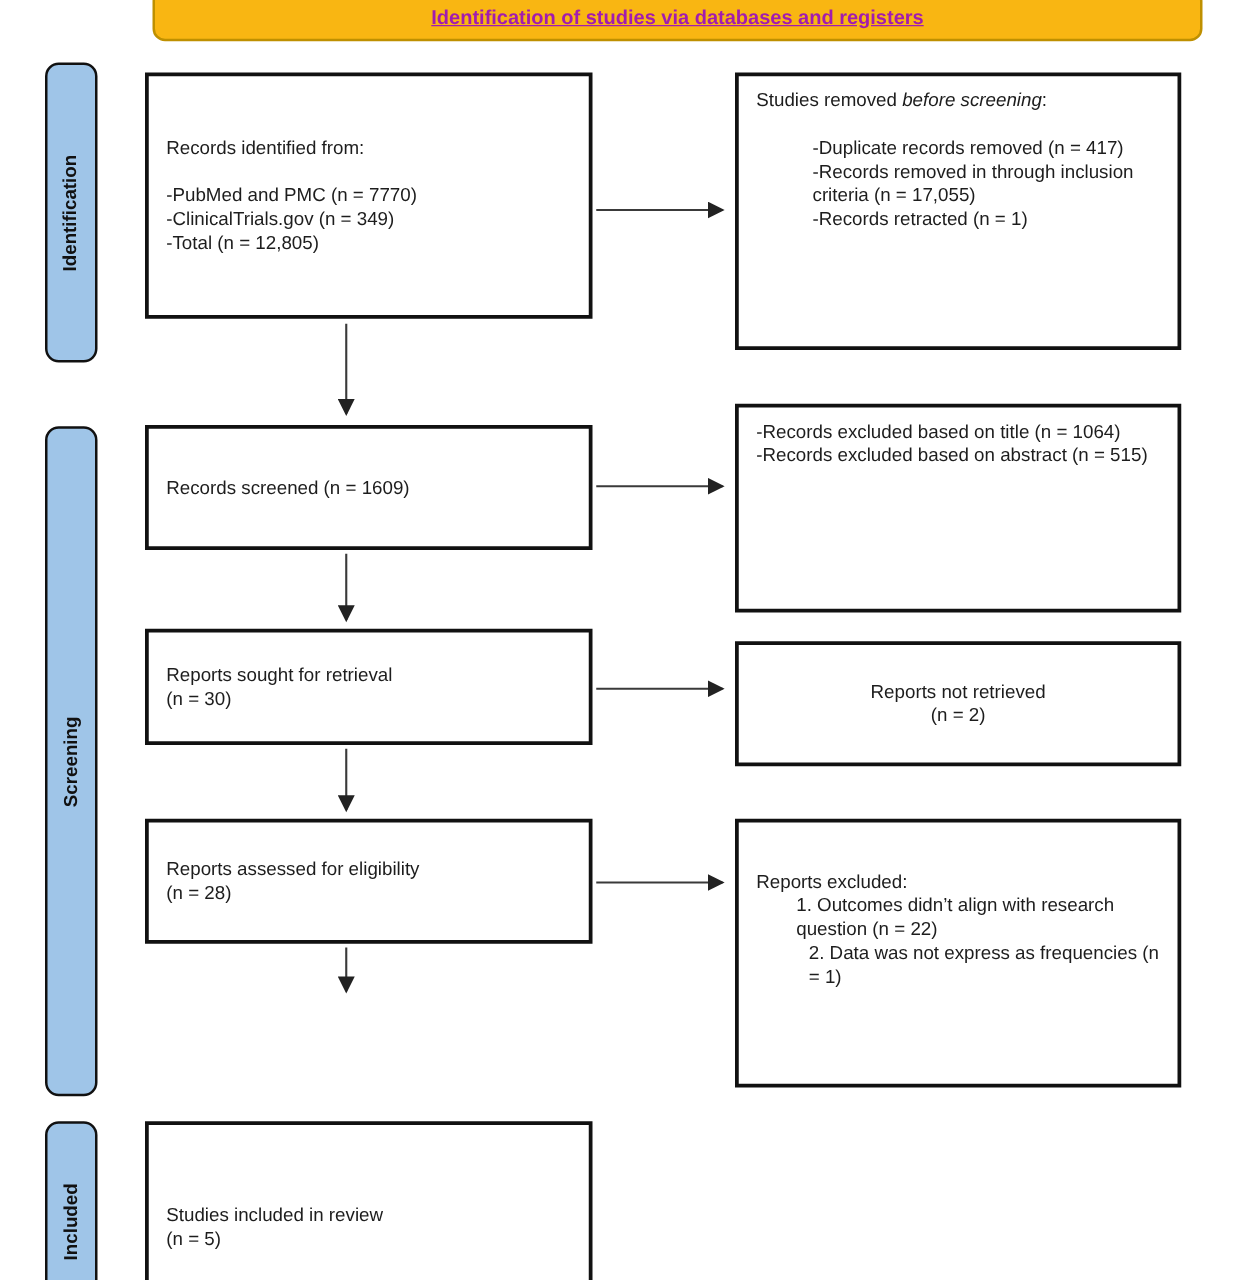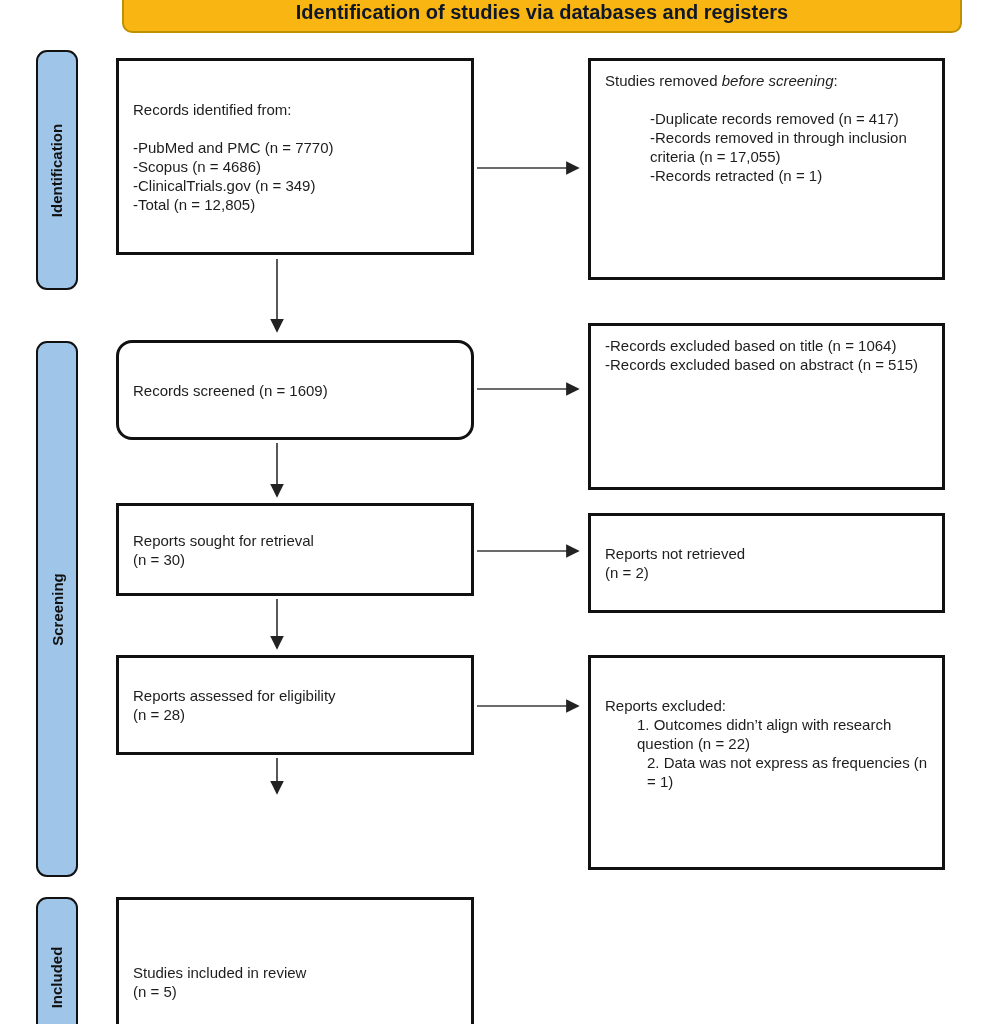--- a/index.html
+++ b/index.html
@@ -7,21 +7,21 @@
     position:relative;width:986px;height:1024px;background:#ffffff;
     font-family:"Liberation Sans","DejaVu Sans",sans-serif;
     color:#1d1d1d;overflow:hidden;
   }
   .banner{
     position:absolute;left:122px;top:-9px;width:840px;height:42px;
     background:#F9B612;border:2px solid #BF9000;border-radius:10px;
     display:flex;align-items:flex-end;justify-content:center;
     box-sizing:border-box;padding-bottom:7px;
   }
-  .banner .title{font-size:20px;font-weight:bold;color:#0f172a;}
+  .banner .title{font-size:16px;font-weight:bold;color:#a21caf;text-decoration:underline;}
   .stage{
     position:absolute;left:36px;width:42px;background:#9FC5E8;
     border:2.5px solid #111;border-radius:11px;box-sizing:border-box;
     display:flex;align-items:center;justify-content:center;
   }
   .stage span{
     transform:rotate(-90deg);white-space:nowrap;font-weight:bold;
     font-size:15px;color:#111;
   }
   .flowbox{
@@ -49,26 +49,25 @@
   <div class="stage" style="top:341px;height:536px;">
     <span>Screening</span>
   </div>
   <div class="stage" style="top:897px;height:160px;">
     <span>Included</span>
   </div>
 
   <div class="flowbox vcenter" style="left:116px;top:58px;width:358px;height:197px;">
     <div>Records identified from:</div>
     <div class="gap-top">-PubMed and PMC (n = 7770)</div>
-    <div>-Scopus (n = 4686)</div>
     <div>-ClinicalTrials.gov (n = 349)</div>
     <div>-Total (n = 12,805)</div>
   </div>
 
-  <div class="flowbox vcenter" style="left:116px;top:340px;width:358px;height:100px;border-radius:16px;">
+  <div class="flowbox vcenter" style="left:116px;top:340px;width:358px;height:100px;">
     <div>Records screened (n = 1609)</div>
   </div>
 
   <div class="flowbox vcenter" style="left:116px;top:503px;width:358px;height:93px;">
     <div>Reports sought for retrieval</div>
     <div>(n = 30)</div>
   </div>
 
   <div class="flowbox vcenter" style="left:116px;top:655px;width:358px;height:100px;">
     <div>Reports assessed for eligibility</div>
@@ -85,21 +84,21 @@
     <div class="indent gap-top">-Duplicate records removed (n = 417)</div>
     <div class="indent">-Records removed in through inclusion criteria (n = 17,055)</div>
     <div class="indent">-Records retracted (n = 1)</div>
   </div>
 
   <div class="flowbox pad" style="left:588px;top:323px;width:357px;height:167px;">
     <div>-Records excluded based on title (n = 1064)</div>
     <div>-Records excluded based on abstract (n = 515)</div>
   </div>
 
-  <div class="flowbox vcenter" style="left:588px;top:513px;width:357px;height:100px;">
+  <div class="flowbox vcenter" style="left:588px;top:513px;width:357px;height:100px;text-align:center;">
     <div>Reports not retrieved</div>
     <div>(n = 2)</div>
   </div>
 
   <div class="flowbox pad" style="left:588px;top:655px;width:357px;height:215px;padding-top:38px;">
     <div>Reports excluded:</div>
     <div class="indent" style="margin-left:32px;">1. Outcomes didn’t align with research question (n = 22)</div>
     <div class="indent" style="margin-left:42px;">2. Data was not express as frequencies (n = 1)</div>
   </div>
 

